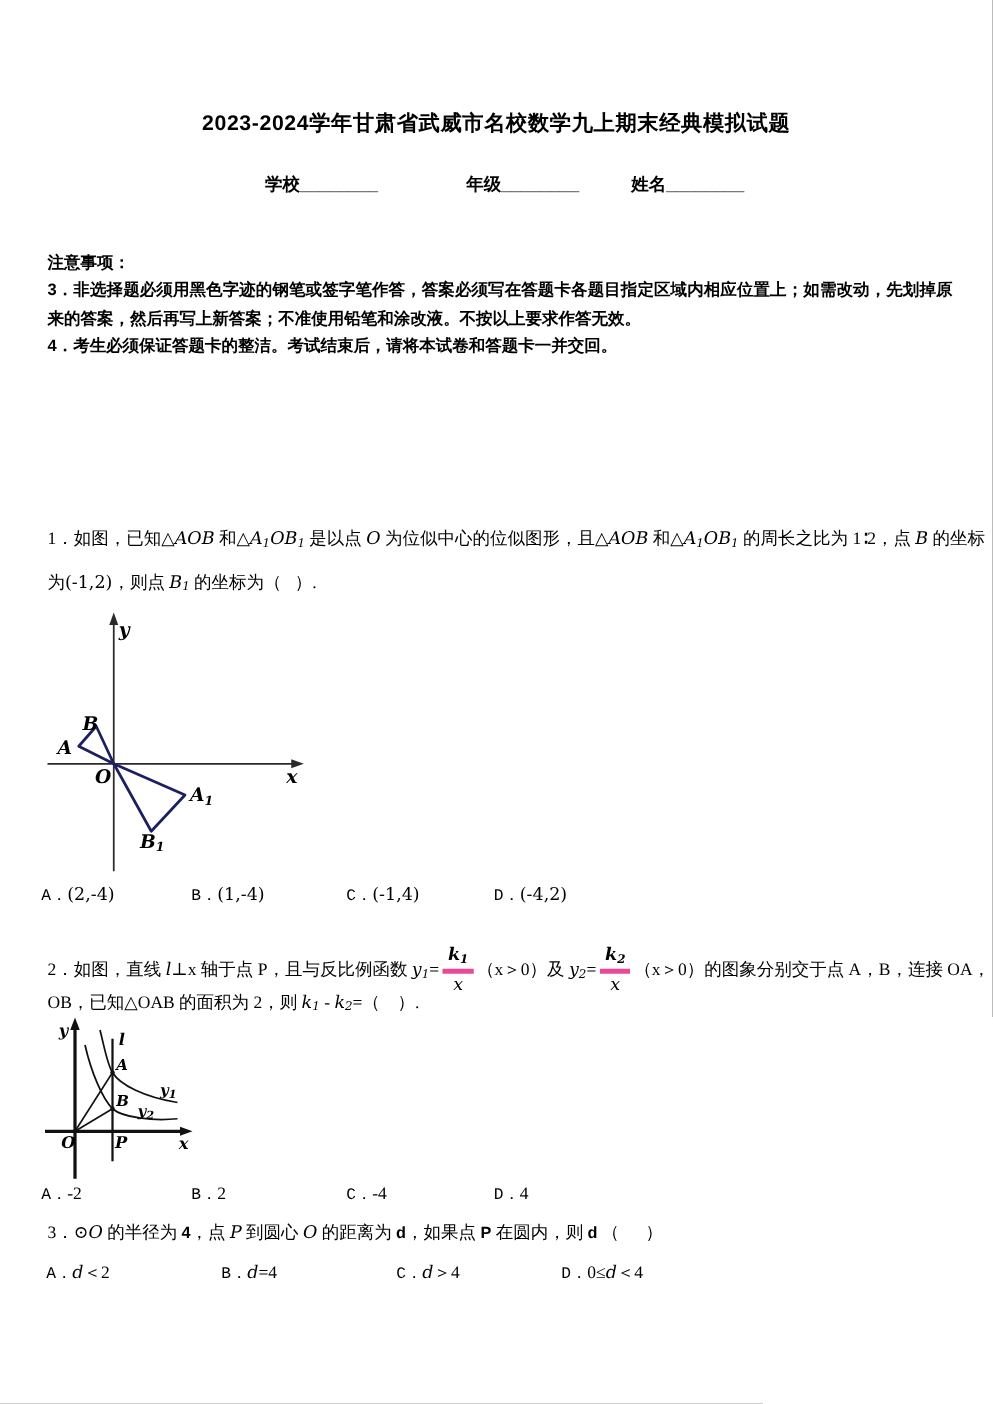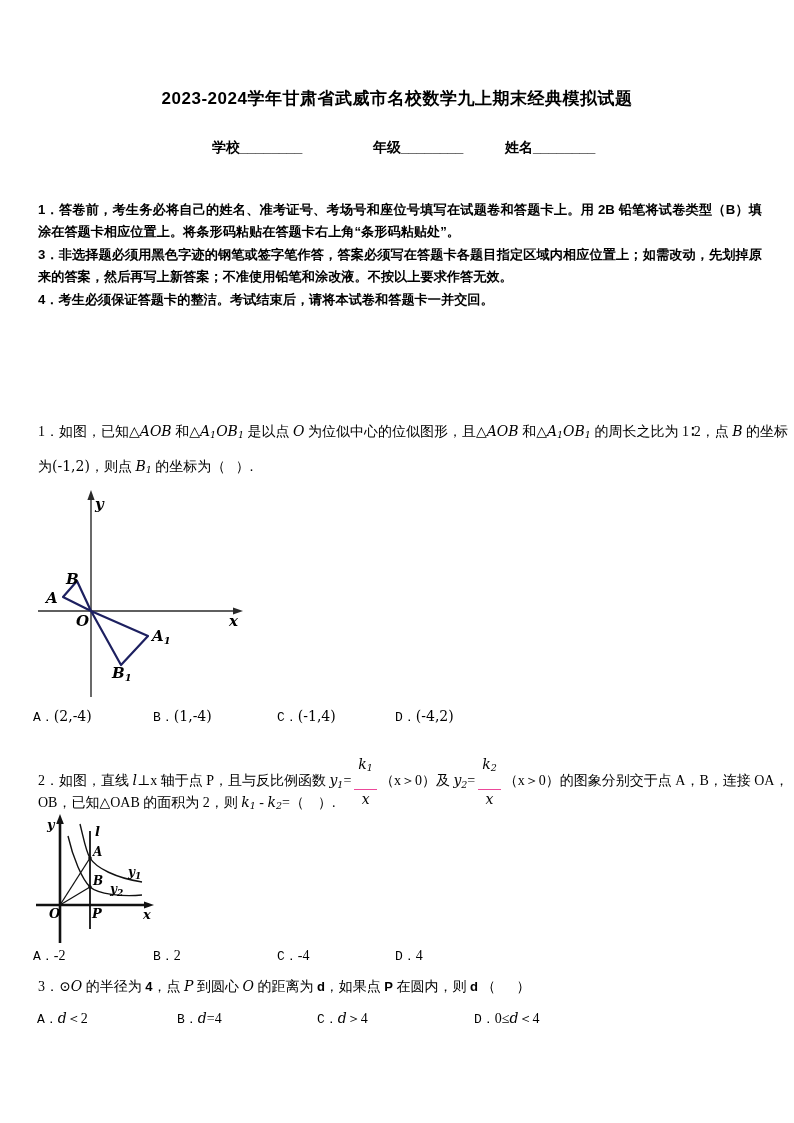--- a/index.html
+++ b/index.html
@@ -32,30 +32,30 @@
   #q1l2{top:456px}
   #q2l1{top:757px}
   #q2l2{top:792px}
   #q3l1{top:976px}
   .opts{position:absolute;left:0;width:794px;height:22px;font-size:14px;line-height:20px;}
   #q1opts{top:706px}
   #q2opts{top:946px}
   #q3opts{top:1008px}
   .opt{position:absolute;white-space:pre;}
   .l33{left:33px}.l153{left:153px}.l277{left:277px}.l395{left:395px}
-  .l37{left:37px}.l177{left:177px}.l317{left:317px}.l453{left:474px}
+  .l37{left:37px}.l177{left:177px}.l317{left:317px}.l453{left:449px}
   .opt .lab{font-family:"Liberation Mono","DejaVu Sans Mono",monospace;font-size:13px;}
   
   .run-v{font-family:"DejaVu Serif","Liberation Serif",serif;font-style:italic;}
   .run-vs{font-family:"DejaVu Serif","Liberation Serif",serif;font-style:italic;font-size:.68em;vertical-align:-.25em;}
   .run-m{font-family:"DejaVu Serif","Liberation Serif",serif;}
   .run-b{font-weight:700;font-family:"Liberation Sans","DejaVu Sans",sans-serif;font-size:.93em;}
   .frac{display:inline-block;vertical-align:middle;text-align:center;margin:0 3px;line-height:1.05;
     font-family:"DejaVu Serif","Liberation Serif",serif;}
-  .frac .fnum{display:block;border-bottom:1px solid #ec4899;padding:0 4px 16px;}
+  .frac .fnum{display:block;border-bottom:4px solid #ec4899;padding:0 4px 2px;font-weight:bold;}
   .frac .fden{display:block;padding-top:2px;}
   
   .figure{position:absolute;}
   #fig1{left:28px;top:487px;}
   #fig2{left:30px;top:812px;}
   .figtext{font-family:"DejaVu Serif","Liberation Serif",serif;font-style:italic;font-weight:700;}
 </style>
 </head>
 <body>
 
@@ -63,21 +63,21 @@
 
   <div class="title">2023-2024学年甘肃省武威市名校数学九上期末经典模拟试题</div>
 
   <div class="fields">
     <span class="field f1"><span>学校</span><span>________</span></span>
     <span class="field f2"><span>年级</span><span>________</span></span>
     <span class="field f3"><span>姓名</span><span>________</span></span>
   </div>
 
   <div class="notice">
-    <p>1．答卷前，考生务必将自己的姓名、准考证号、考场号和座位号填写在试题卷和答题卡上。用 2B 铅笔将试卷类型（B）填涂在答题卡相应位置上。将条形码粘贴在答题卡右上角“条形码粘贴处”。</p>
+    <p>注意事项：</p>
     <p>3．非选择题必须用黑色字迹的钢笔或签字笔作答，答案必须写在答题卡各题目指定区域内相应位置上；如需改动，先划掉原来的答案，然后再写上新答案；不准使用铅笔和涂改液。不按以上要求作答无效。</p>
     <p>4．考生必须保证答题卡的整洁。考试结束后，请将本试卷和答题卡一并交回。</p>
   </div>
 
 
   <div class="qline" id="q1l1"><span>1．如图，已知△</span><span class="run-v">AOB</span><span> 和△</span><span class="run-v">A</span><span class="run-vs">1</span><span class="run-v">OB</span><span class="run-vs">1</span><span> 是以点 </span><span class="run-v">O</span><span> 为位似中心的位似图形，且△</span><span class="run-v">AOB</span><span> 和△</span><span class="run-v">A</span><span class="run-vs">1</span><span class="run-v">OB</span><span class="run-vs">1</span><span> 的周长之比为 1∶2，点 </span><span class="run-v">B</span><span> 的坐标</span></div>
   <div class="qline" id="q1l2"><span>为</span><span class="run-m">(-1,2)</span><span>，则点 </span><span class="run-v">B</span><span class="run-vs">1</span><span> 的坐标为（   ）.</span></div>
 
   <svg class="figure" id="fig1" width="222" height="218" viewBox="0 0 222 218">
     <line x1="63" y1="10" x2="63" y2="210" stroke="#2a2a2a" stroke-width="1.4"></line>

